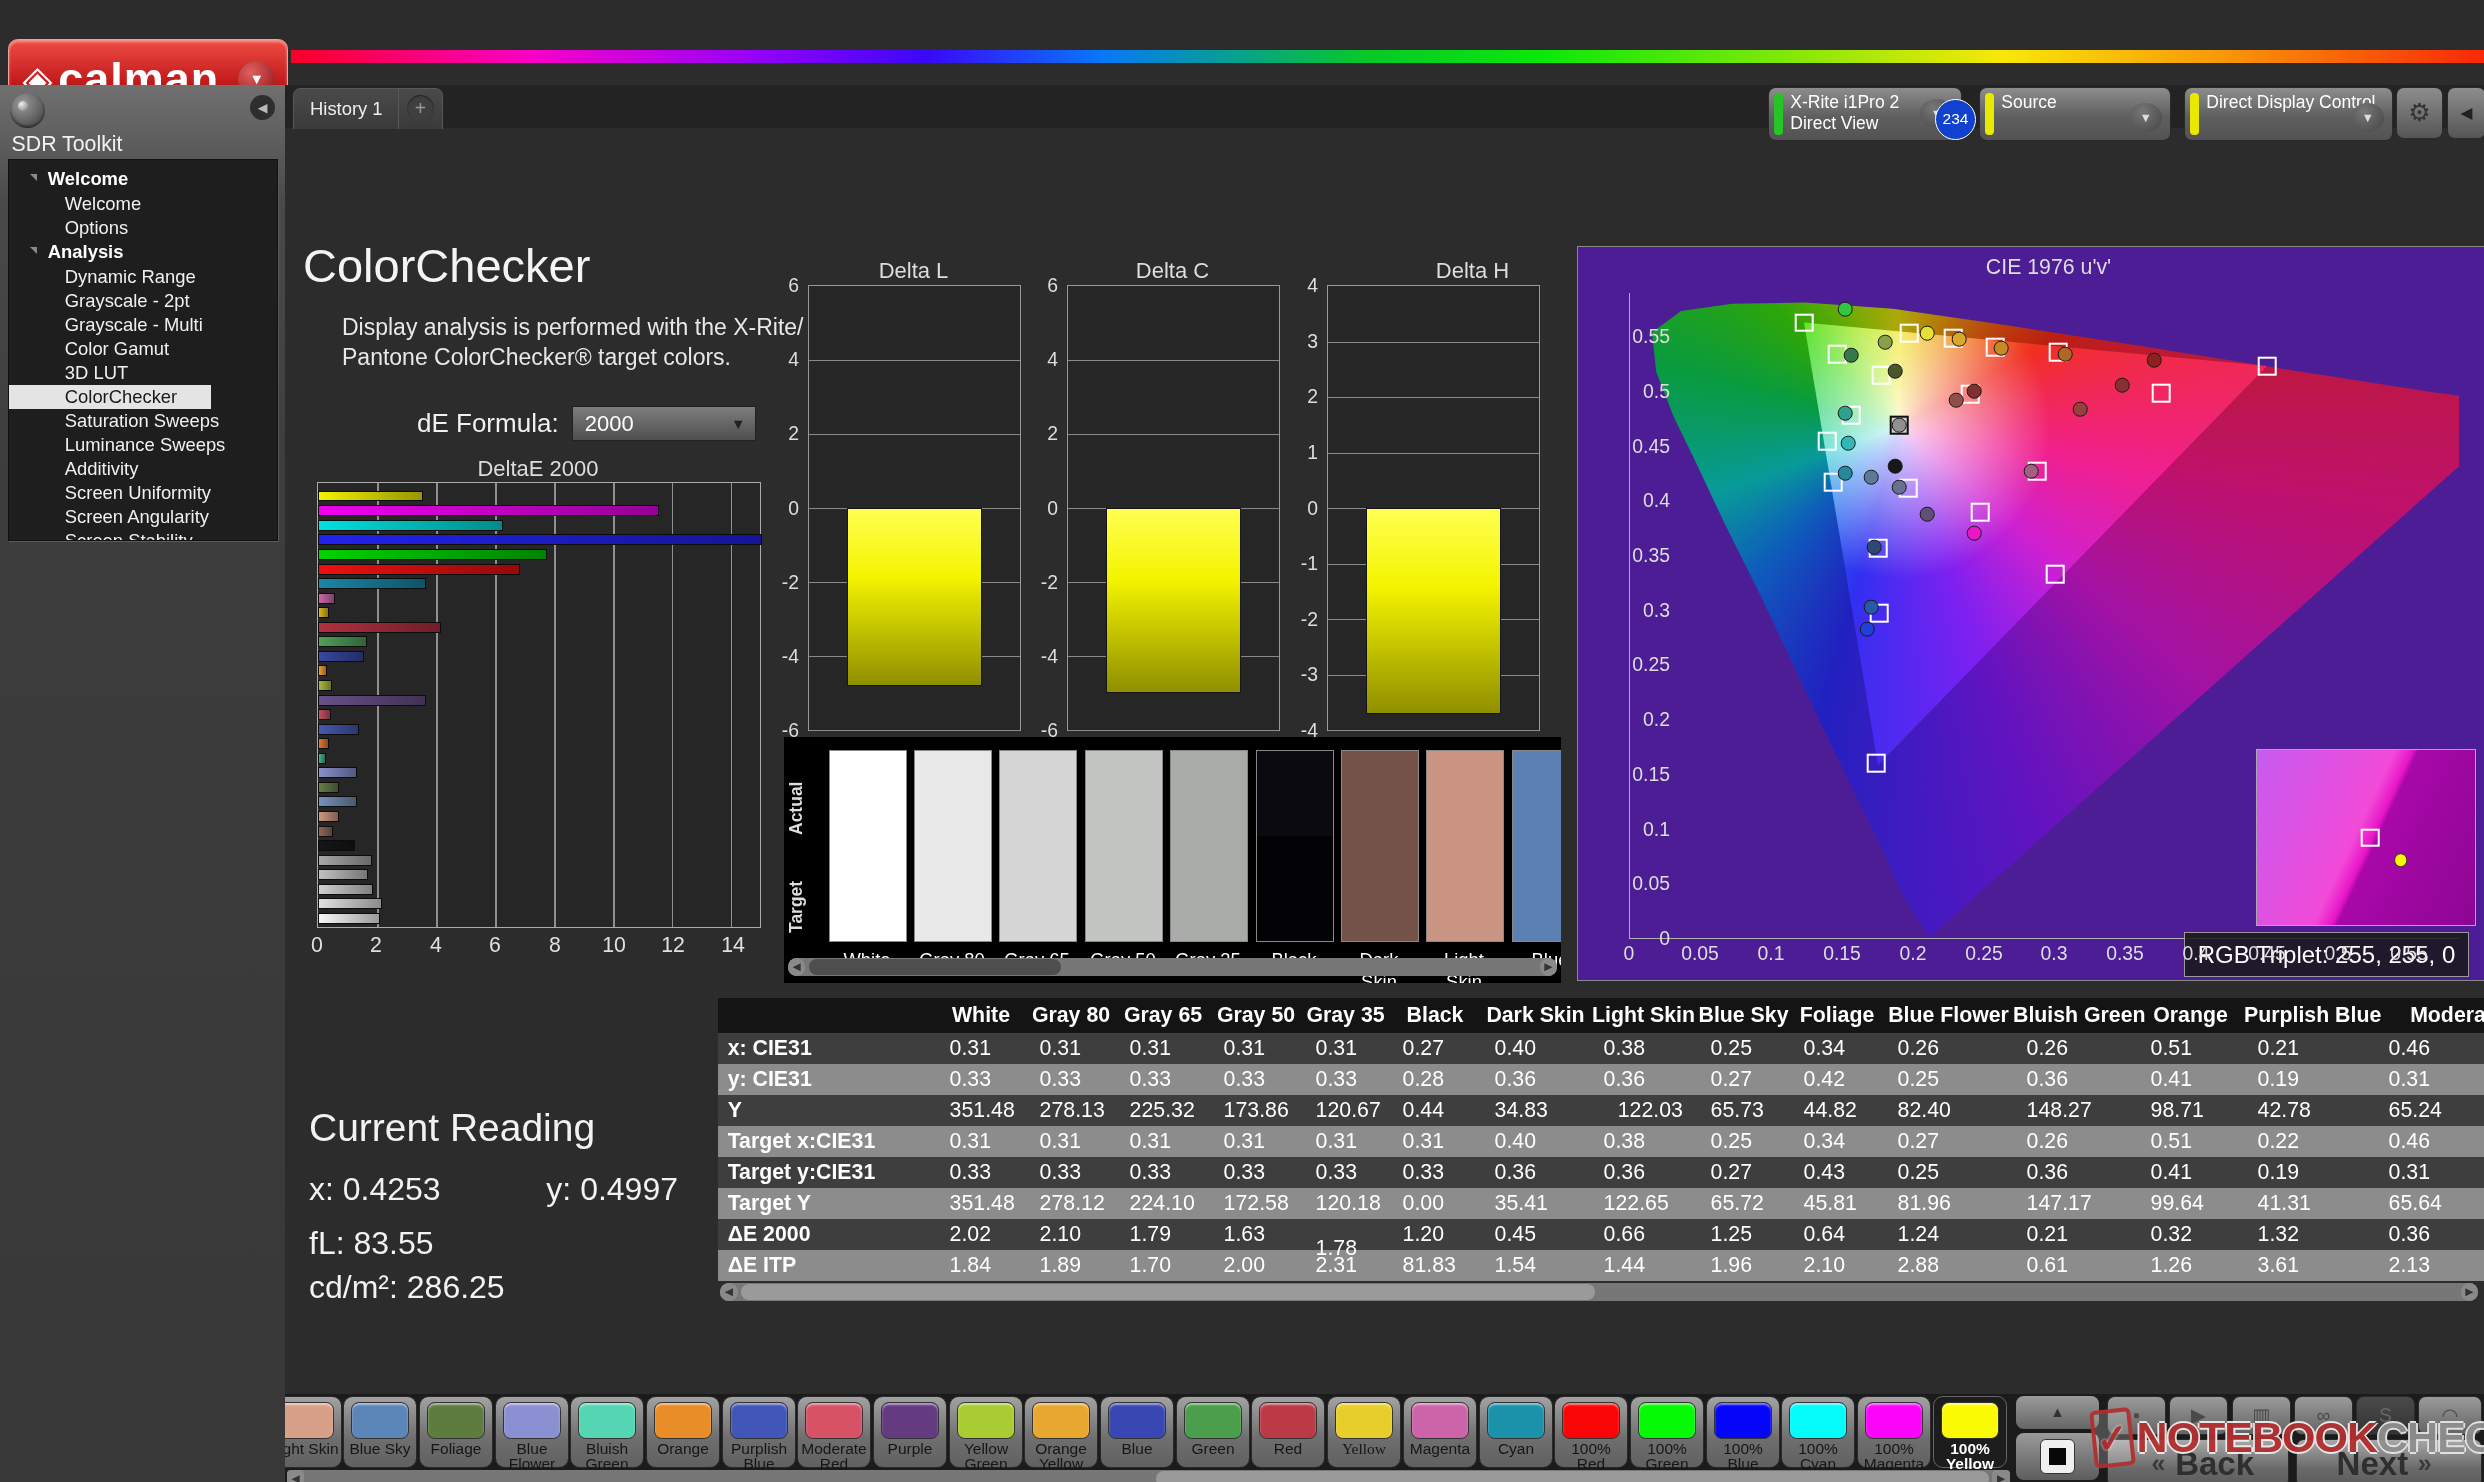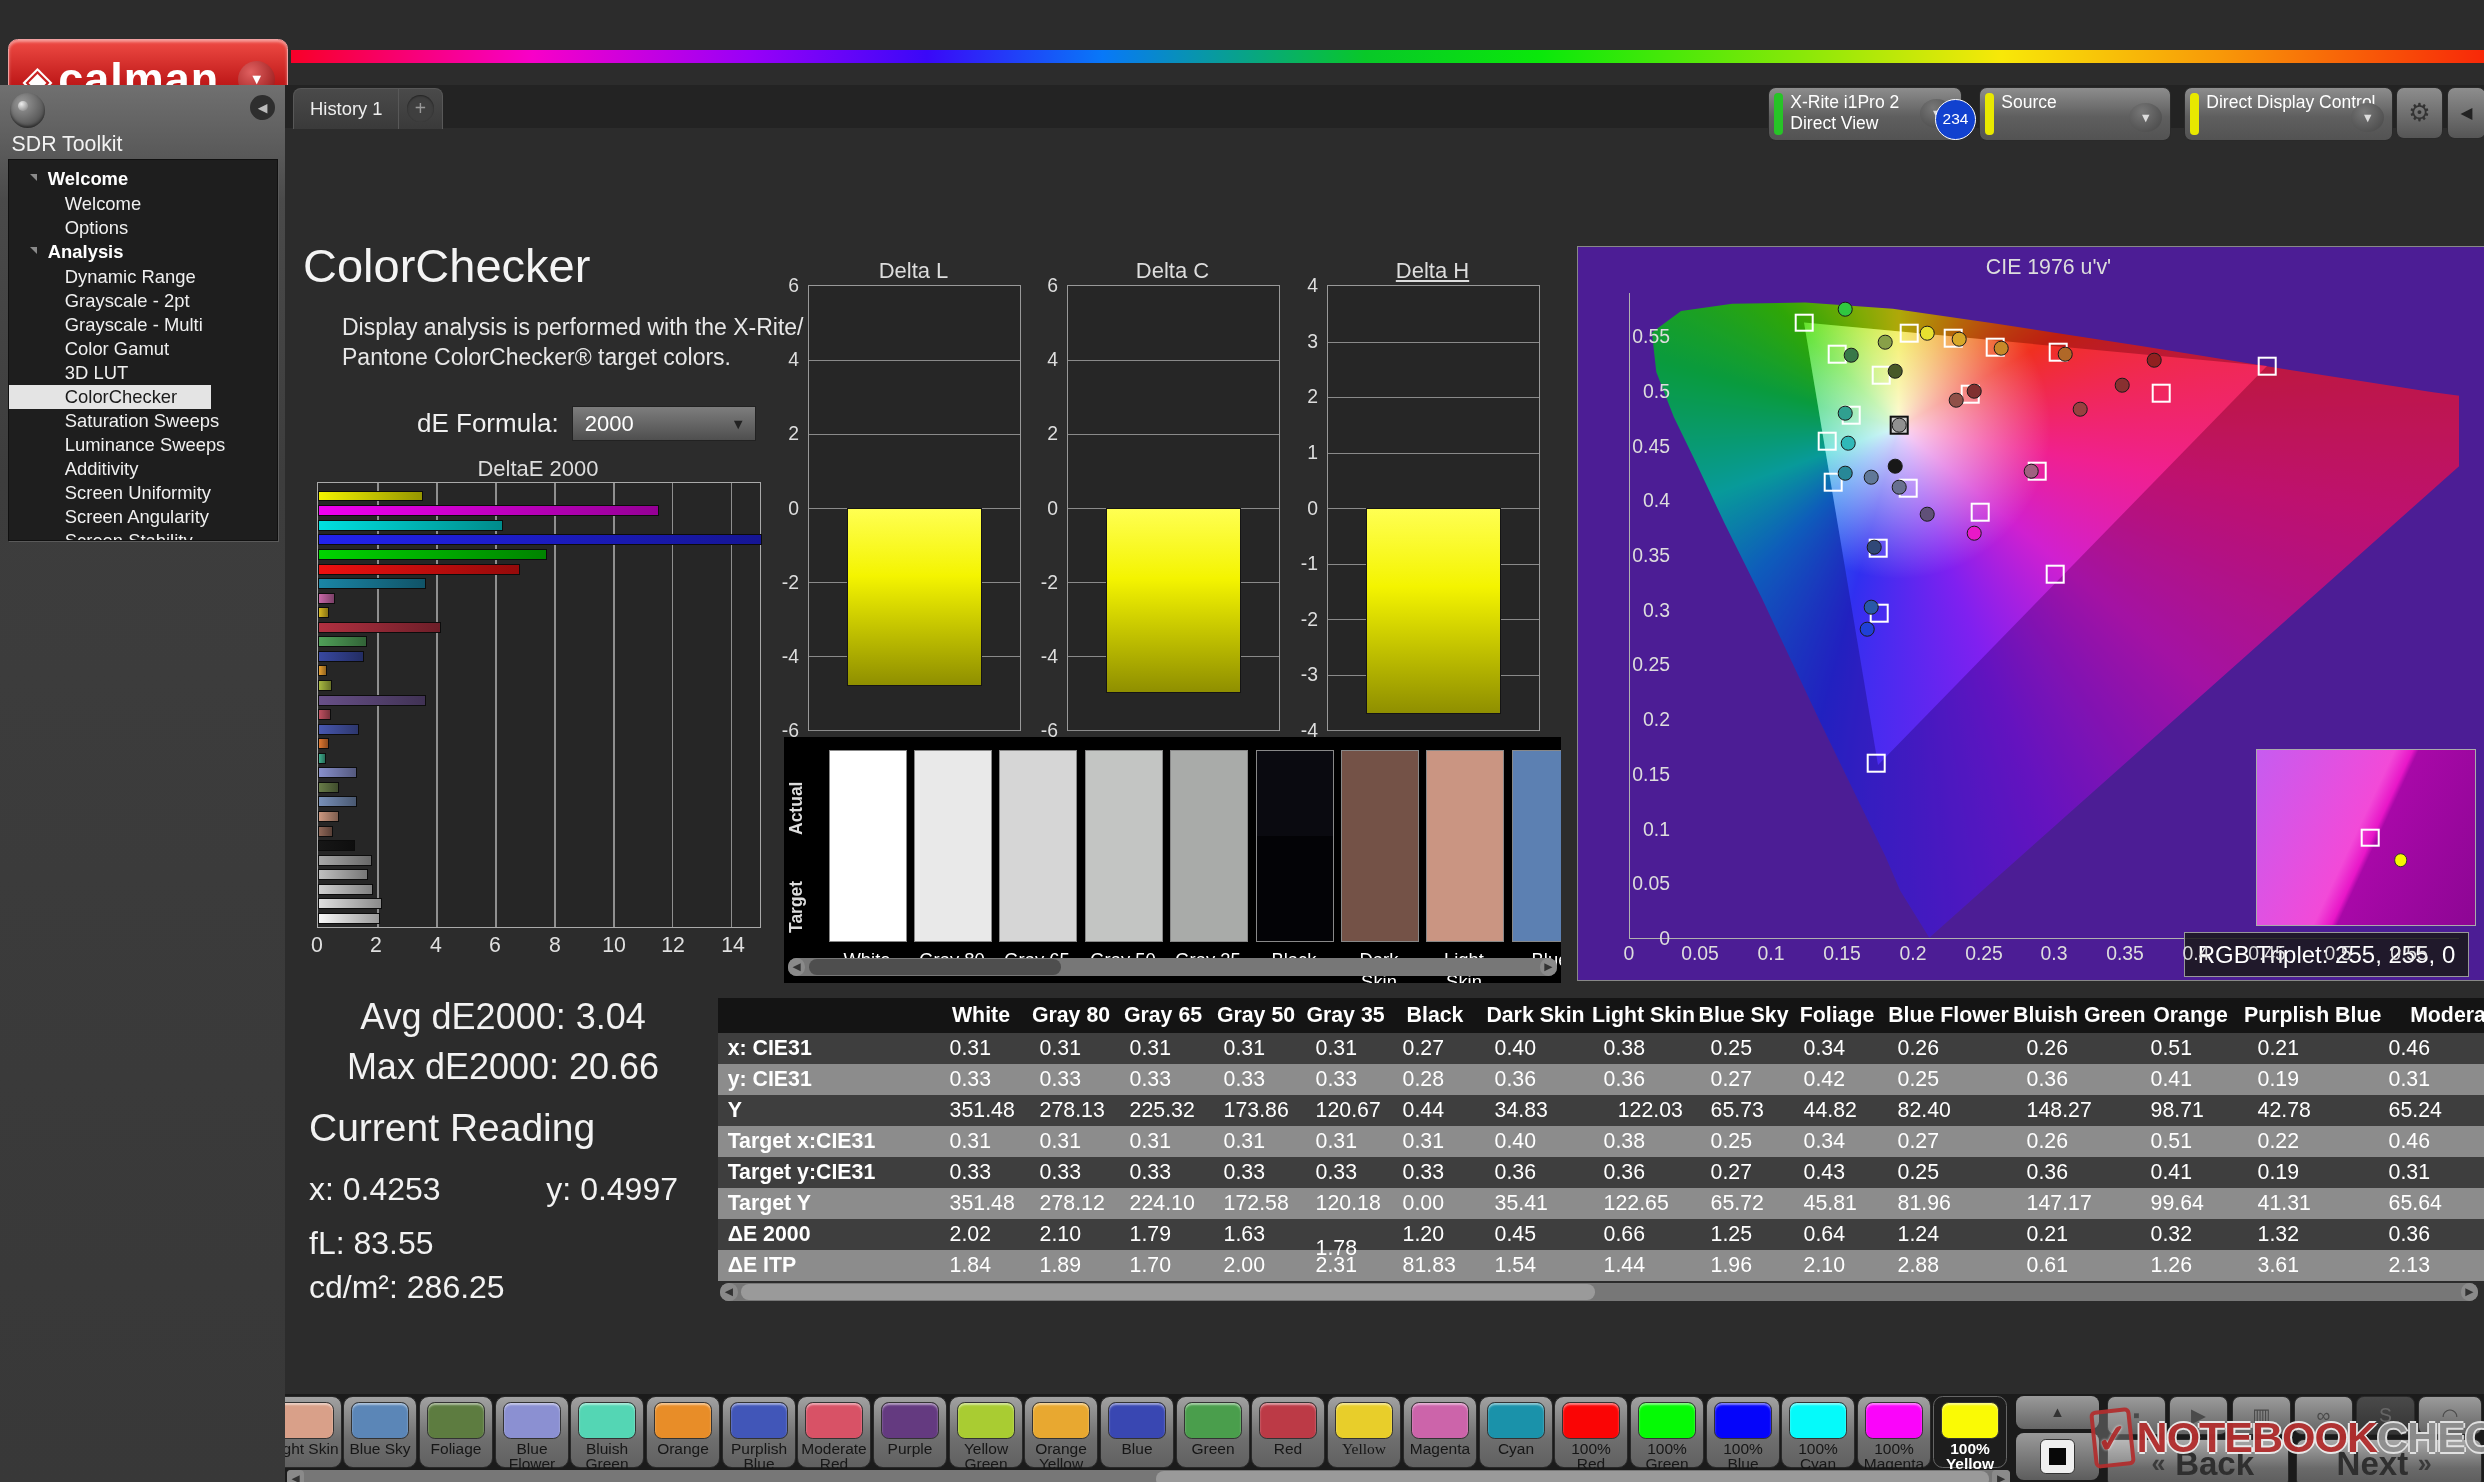--- a/index.html
+++ b/index.html
@@ -358,21 +358,21 @@
       </div>
       <div class="abs dtick" style="left: 1025px; top: 285px;">6</div>
       <div class="abs dtick" style="left: 1025px; top: 359px;">4</div>
       <div class="abs dtick" style="left: 1025px; top: 433px;">2</div>
       <div class="abs dtick" style="left: 1025px; top: 508px;">0</div>
       <div class="abs dtick" style="left: 1025px; top: 582px;">-2</div>
       <div class="abs dtick" style="left: 1025px; top: 656px;">-4</div>
       <div class="abs dtick" style="left: 1025px; top: 730px;">-6</div>
     </div>
     <div id="dh-wrap">
-      <div class="abs dchart-title" style="left: 1327px; top: 258px; text-decoration: underline;">Delta H</div>
+      <div class="abs dchart-title" style="left: 1367px; top: 258px;">Delta H</div>
       <div class="abs dchart" style="left: 1327px; top: 285px;">
         <div class="hline" style="top: 56px;"></div>
         <div class="hline" style="top: 111px;"></div>
         <div class="hline" style="top: 167px;"></div>
         <div class="hline" style="top: 222px;"></div>
         <div class="hline" style="top: 278px;"></div>
         <div class="hline" style="top: 333px;"></div>
         <div class="hline" style="top: 389px;"></div>
         <div class="hline" style="top: 444px;"></div>
         <div class="dbar" style="top: 222px; height: 206px;"></div>
@@ -501,24 +501,20 @@
         <span style="left: 406px; top: 695px;">0.25</span>
         <span style="left: 476px; top: 695px;">0.3</span>
         <span style="left: 547px; top: 695px;">0.35</span>
         <span style="left: 618px; top: 695px;">0.4</span>
         <span style="left: 689px; top: 695px;">0.45</span>
         <span style="left: 760px; top: 695px;">0.5</span>
         <span style="left: 831px; top: 695px;">0.55</span>
       </div>
   </div>
 
-  <div id="stats-avgmax" class="abs">
-    <div>Avg dE2000: 3.04</div>
-    <div>Max dE2000: 20.66</div>
-  </div>
   <div id="stat-current" class="abs">Current Reading</div>
   <div id="stat-xy" class="abs">
     <span>x: 0.4253</span>
     <span>y: 0.4997</span>
   </div>
   <div id="stat-fl" class="abs">fL: 83.55</div>
   <div id="stat-cdm" class="abs">cd/m²: 286.25</div>
 
   <div id="tablewrap" class="abs">
       <div class="trow head">

